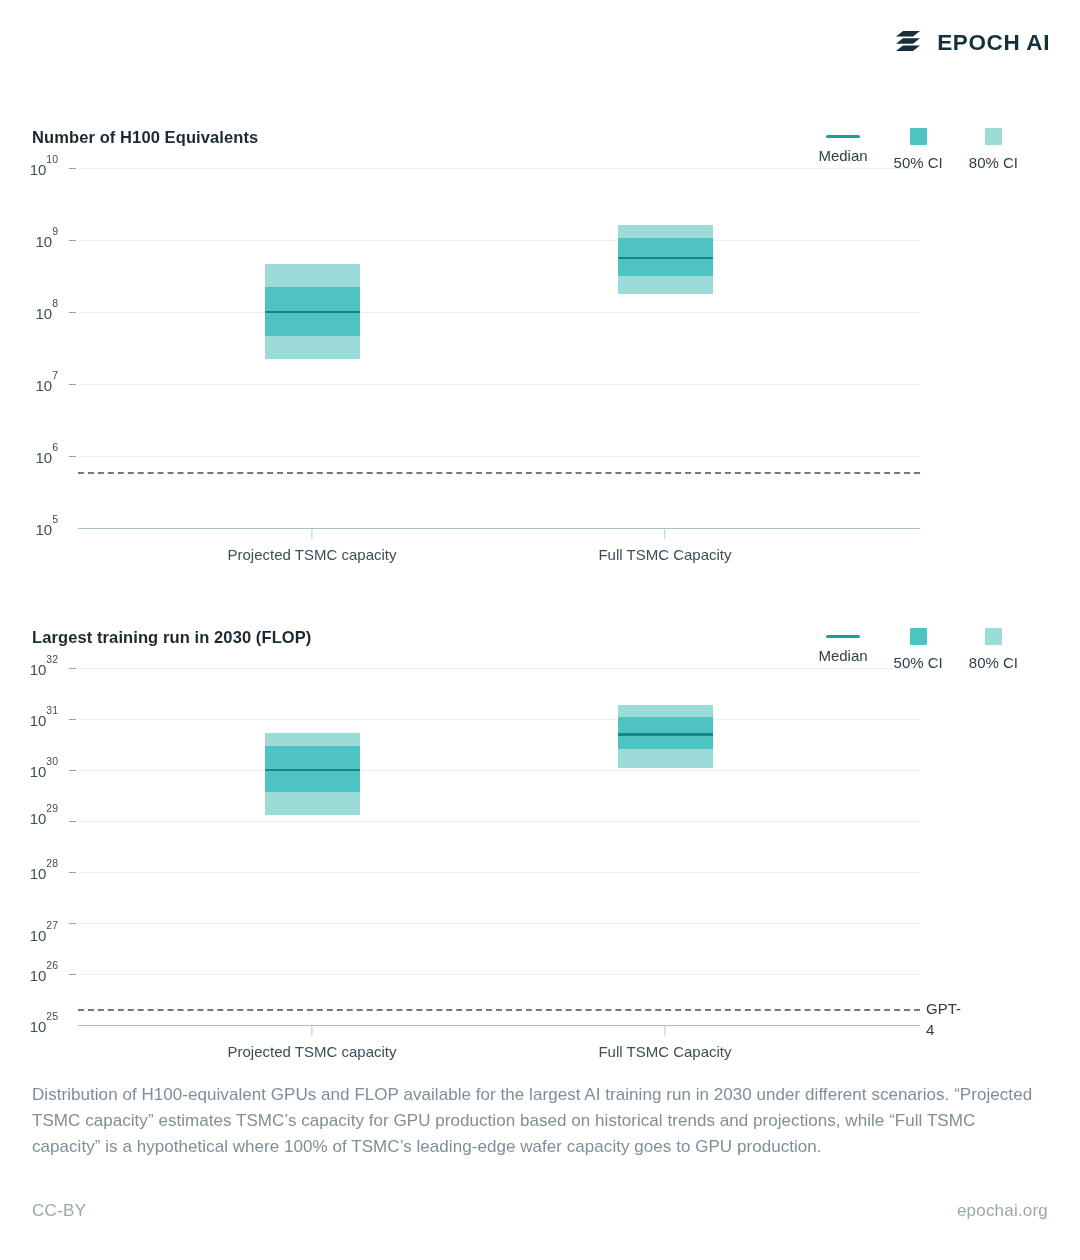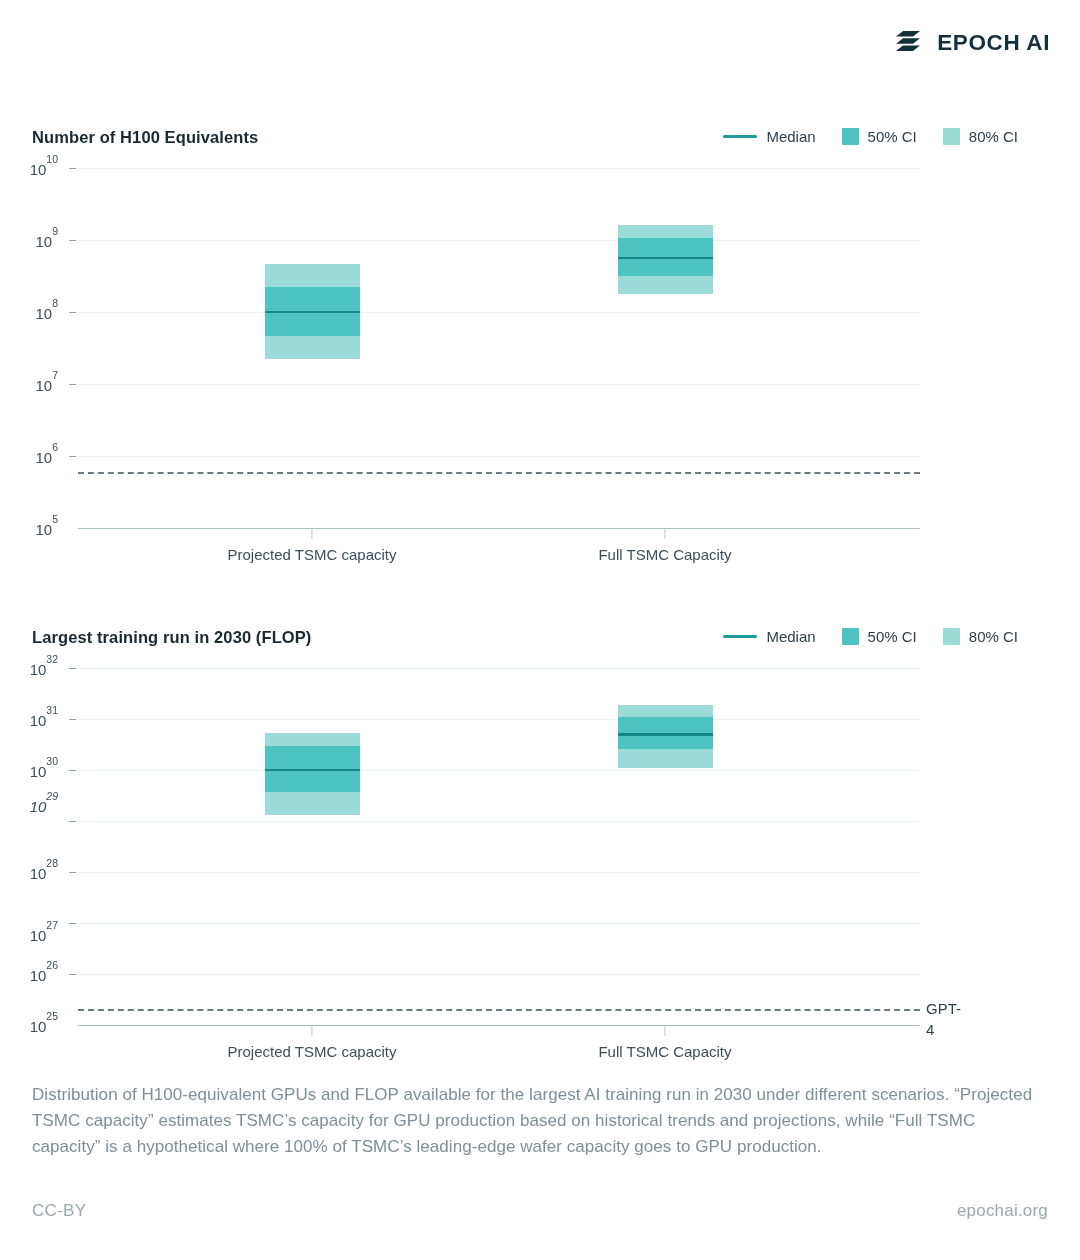--- a/index.html
+++ b/index.html
@@ -62,21 +62,21 @@
   
   .legend {
     position: absolute;
     right: 30px; top: 10px;
     display: flex;
     align-items: center;
     gap: 26px;
     font-size: 15px;
     color: #2d3f49;
   }
-  .legend-item { display: flex; align-items: center; gap: 9px; }
+  .legend-item { display: flex; align-items: center; gap: 9px; flex-direction: column; }
   .legend-line { width: 34px; height: 3px; background: #1f9b9b; border-radius: 2px; }
   .legend-swatch { width: 17px; height: 17px; border-radius: 1px; }
 
   
   .plot { position: absolute; }
   #plot1 { left: 78px; top: 50px; width: 842px; height: 360px; }
   #plot2 { left: 78px; top: 50px; width: 842px; height: 357px; }
 
   .gridline {
     position: absolute;
@@ -251,21 +251,21 @@
       <div class="tick" style="top: 306px;"></div>
       <div class="ytick-label" style="top: 306px; right: 862px;">10<sup>26</sup></div>
       <div class="gridline" style="top: 255px;"></div>
       <div class="tick" style="top: 255px;"></div>
       <div class="ytick-label" style="top: 255px; right: 862px; margin-top: 11px;">10<sup>27</sup></div>
       <div class="gridline" style="top: 204px;"></div>
       <div class="tick" style="top: 204px;"></div>
       <div class="ytick-label" style="top: 204px; right: 862px;">10<sup>28</sup></div>
       <div class="gridline" style="top: 153px;"></div>
       <div class="tick" style="top: 153px;"></div>
-      <div class="ytick-label" style="top: 137px; right: 862px; font-style: italic;">10<sup>29</sup></div>
+      <div class="ytick-label" style="top: 149px; right: 862px;">10<sup>29</sup></div>
       <div class="gridline" style="top: 102px;"></div>
       <div class="tick" style="top: 102px;"></div>
       <div class="ytick-label" style="top: 102px; right: 862px;">10<sup>30</sup></div>
       <div class="gridline" style="top: 51px;"></div>
       <div class="tick" style="top: 51px;"></div>
       <div class="ytick-label" style="top: 51px; right: 862px;">10<sup>31</sup></div>
       <div class="gridline" style="top: 0px;"></div>
       <div class="tick" style="top: 0px;"></div>
       <div class="ytick-label" style="top: 0px; right: 862px;">10<sup>32</sup></div>
       <div class="refline" style="top: 340.567px;"></div>

